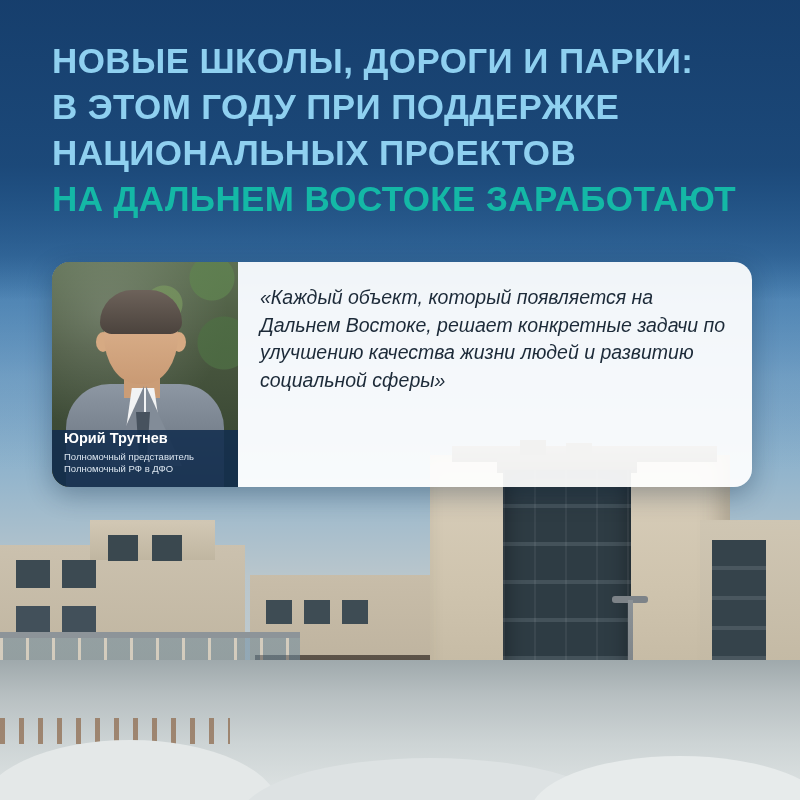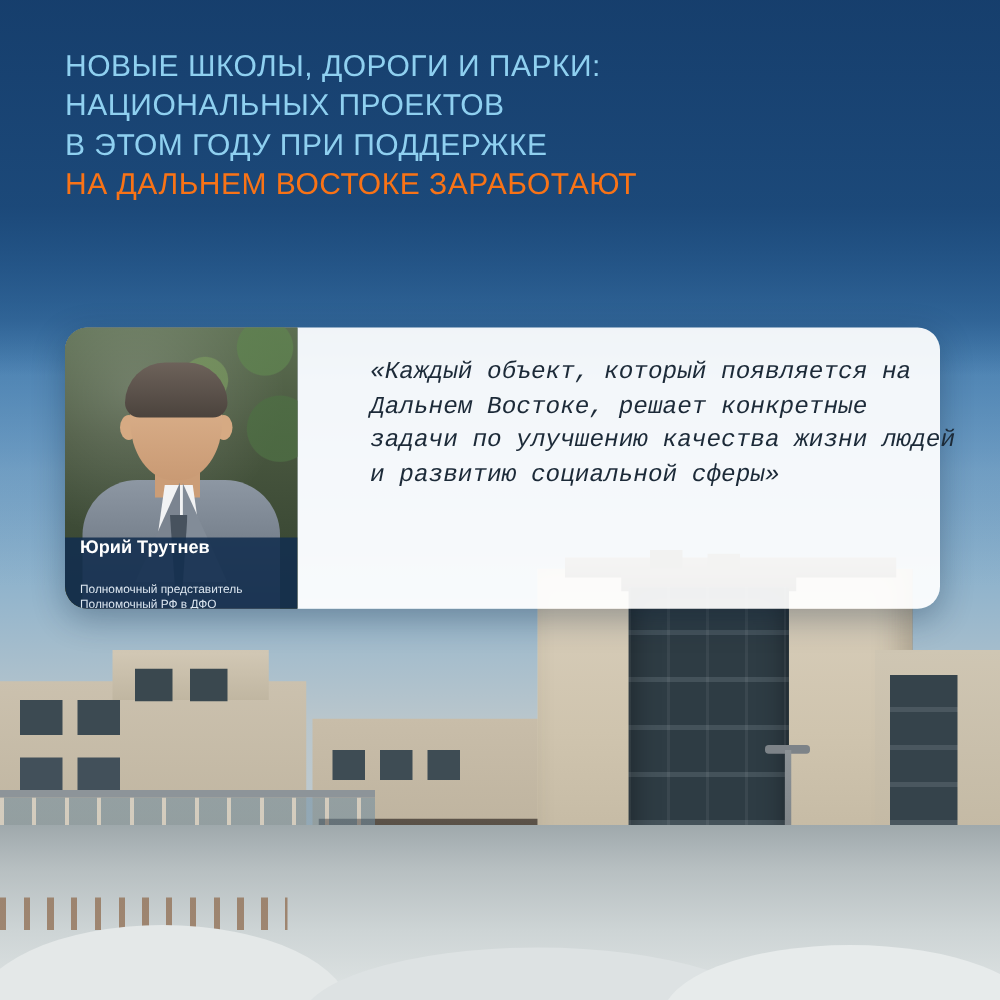--- a/index.html
+++ b/index.html
@@ -167,48 +167,47 @@
   .top-overlay {
     position: absolute;
     left: 0; right: 0; top: 0; height: 300px;
     background: linear-gradient(180deg, rgba(22,62,108,0.96) 0%, rgba(26,70,118,0.92) 55%, rgba(32,80,130,0.55) 85%, rgba(40,90,140,0.0) 100%);
   }
 
   
   .headline {
     position: absolute;
     left: 52px; top: 38px; width: 700px;
-    font-size: 24px;
-    font-weight: normal;
+    font-size: 35px;
+    font-weight: bold;
     line-height: 1.31;
     letter-spacing: 0.4px;
     text-transform: uppercase;
   }
   .hl-line { display: block; }
   .hl-accent { color: #8fd0f0; }
-  .hl-white { color: #f97316; }
+  .hl-white { color: #14b8a6; }
 
   
   .quote-card {
     position: absolute;
     left: 52px; top: 262px;
     width: 700px; height: 225px;
     background: rgba(255,255,255,0.93);
     border-radius: 18px;
     box-shadow: 0 8px 26px rgba(10,30,55,0.32);
   }
   .quote-text {
     position: absolute;
     left: 208px; top: 22px; width: 470px;
     font-size: 19.5px;
     line-height: 1.42;
     font-style: italic;
     color: #1c2a38;
-    font-family: Liberation Mono, monospace;
-    margin-left: 36px;
+    font-family: Liberation Sans, sans-serif;
   }
 
   
   .portrait-wrap {
     position: absolute;
     left: 0; top: 0; width: 186px; height: 225px;
     border-radius: 18px 0 0 18px;
     overflow: hidden;
     background: #3a4a40;
   }
@@ -275,21 +274,21 @@
   .name-title {
     color: #ffffff;
     font-size: 14.5px;
     font-weight: bold;
     line-height: 1.15;
   }
   .name-sub {
     color: #dce6f0;
     font-size: 9.5px;
     line-height: 1.28;
-    margin-top: 19px;
+    margin-top: 4px;
   }
 </style>
 </head>
 <body>
 
 <div id="card">
 
   <div class="bg">
     <div class="sky-haze"></div>
 
@@ -333,22 +332,22 @@
     <div class="fence"></div>
     <div class="snow1"></div>
     <div class="snow2"></div>
     <div class="snow3"></div>
   </div>
 
   <div class="top-overlay"></div>
 
   <div class="headline">
     <span class="hl-line hl-accent">НОВЫЕ ШКОЛЫ, ДОРОГИ И ПАРКИ:</span>
+    <span class="hl-line hl-accent">В ЭТОМ ГОДУ ПРИ ПОДДЕРЖКЕ</span>
     <span class="hl-line hl-accent">НАЦИОНАЛЬНЫХ ПРОЕКТОВ</span>
-    <span class="hl-line hl-accent">В ЭТОМ ГОДУ ПРИ ПОДДЕРЖКЕ</span>
     <span class="hl-line hl-white">НА ДАЛЬНЕМ ВОСТОКЕ ЗАРАБОТАЮТ</span>
   </div>
 
   <div class="quote-card">
 
     <div class="portrait-wrap">
       <div class="portrait-photo">
         <div class="pp-foliage"></div>
         <div class="pp-jacket"></div>
         <div class="pp-neck"></div>

